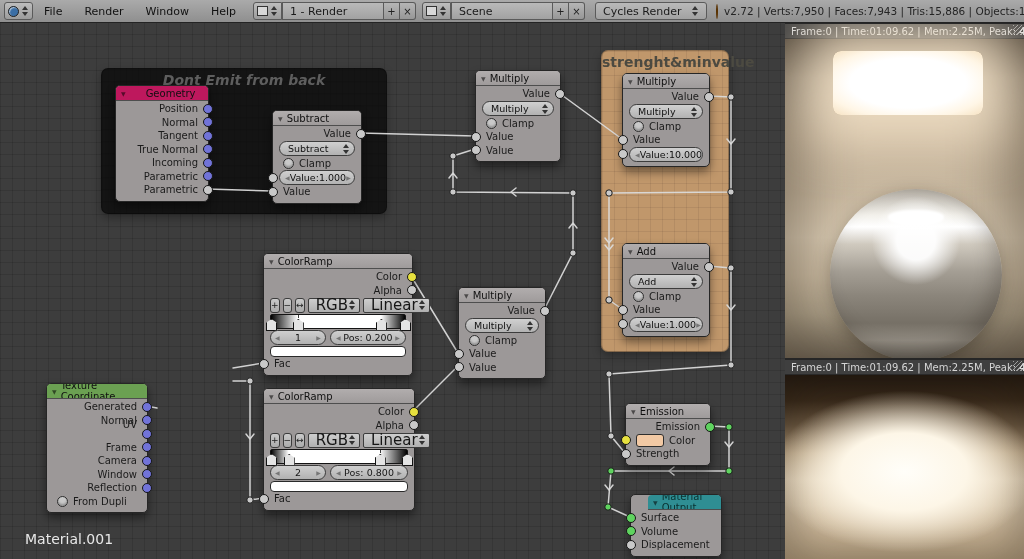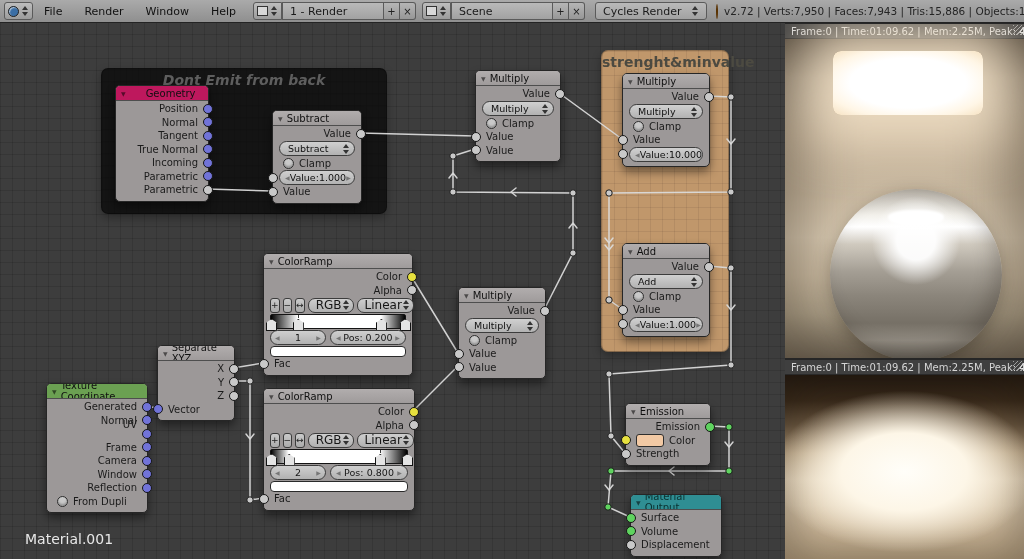--- a/index.html
+++ b/index.html
@@ -60,22 +60,22 @@
     font-size:9.5px;color:#111;overflow:hidden;}
   .r-enum .widget{justify-content:space-between;padding:0 4px 0 8px;}
   .r-slider .widget,.possl{justify-content:space-between;padding:0 5px;}
   .aro{font-size:6px;color:rgba(0,0,0,.38);}
   .cb{width:9px;height:9px;border-radius:50%;background:#c9c9c9;border:1px solid #2c2c2c;
     box-shadow:inset 0 -2px 2px rgba(0,0,0,.25);}
   .swatch-pill{width:26px;height:11px;border-radius:3px;border:1px solid #2e2e2e;}
   .r-toolbar{gap:3px;padding:0 6px;}
   .rbtn{width:17px;height:13px;border:1px solid #3c3c3c;border-radius:3px;background:linear-gradient(#cacaca,#aaa);
     display:flex;align-items:center;justify-content:center;font-size:9px;color:#222;}
-  .mini-enum{flex:1;height:13px;border:1px solid #3c3c3c;border-radius:7px;background:linear-gradient(#cecece,#b0b0b0);
-    display:flex;align-items:center;justify-content:space-between;padding:0 3px 0 7px;font-size:12px;}
+  .mini-enum{flex:1;height:13px;border:1px solid #3c3c3c;border-radius:2px;background:linear-gradient(#cecece,#b0b0b0);
+    display:flex;align-items:center;justify-content:space-between;padding:0 3px 0 7px;font-size:15px;}
   .rampbar{position:absolute;left:6px;right:6px;top:1px;height:13px;border:1px solid #141414;border-radius:2px;}
   .mark{position:absolute;top:6px;width:9px;height:10px;background:#e4e4e4;border:1px solid #141414;
     clip-path:polygon(50% 0,100% 32%,100% 100%,0 100%,0 32%);}
   .sel-line{position:absolute;top:0;height:13px;width:0;border-left:1px dashed rgba(25,25,25,.85);}
   .r-dual{gap:4px;padding:0 6px;}
   .stepper{width:46px;height:13px;border:1px solid #3c3c3c;border-radius:8px;background:linear-gradient(#cfcfcf,#b1b1b1);
     display:flex;align-items:center;justify-content:space-between;padding:0 4px;font-size:9.5px;}
   .possl{flex:1;height:13px;border:1px solid #3c3c3c;border-radius:8px;background:linear-gradient(#cfcfcf,#b1b1b1);
     display:flex;align-items:center;font-size:9.5px;}
   .swbar{position:absolute;left:6px;right:6px;top:1px;height:9px;border-radius:4px;border:1px solid #2a2a2a;}
@@ -428,42 +428,20 @@
           </div>
         </div>
         <div class="row r-swatch" style="top: 91px; height: 12px;">
           <div class="swbar" style="background: rgb(255, 255, 255);"></div>
         </div>
         <div class="row r-in" style="top: 103px; height: 13.5px;">
           <span class="lbl">Fac</span>
         </div>
         <div class="socket" style="background: rgb(201, 201, 201); top: 104.75px; left: -5px;"></div>
       </div>
-      <div class="node" style="left: 157px; top: 345px; width: 76px; height: 74px;">
-        <div class="nhead">
-          <span class="tri">▼</span>
-          <span class="ntitle">Separate XYZ</span>
-        </div>
-        <div class="row r-out" style="top: 16px; height: 13.5px;">
-          <span class="lbl">X</span>
-        </div>
-        <div class="socket" style="background: rgb(201, 201, 201); top: 17.75px; right: -5px;"></div>
-        <div class="row r-out" style="top: 29.5px; height: 13.5px;">
-          <span class="lbl">Y</span>
-        </div>
-        <div class="socket" style="background: rgb(201, 201, 201); top: 31.25px; right: -5px;"></div>
-        <div class="row r-out" style="top: 43px; height: 13.5px;">
-          <span class="lbl">Z</span>
-        </div>
-        <div class="socket" style="background: rgb(201, 201, 201); top: 44.75px; right: -5px;"></div>
-        <div class="row r-in" style="top: 56.5px; height: 13.5px;">
-          <span class="lbl">Vector</span>
-        </div>
-        <div class="socket" style="background: rgb(113, 115, 216); top: 58.25px; left: -5px;"></div>
-      </div>
       <div class="node" style="left: 46px; top: 383px; width: 100px; height: 128px;">
         <div class="nhead" style="background: rgb(107, 160, 82);">
           <span class="tri">▼</span>
           <span class="ntitle">Texture Coordinate</span>
         </div>
         <div class="row r-out" style="top: 16px; height: 13.5px;">
           <span class="lbl">Generated</span>
         </div>
         <div class="socket" style="background: rgb(113, 115, 216); top: 17.75px; right: -5px;"></div>
         <div class="row r-out" style="top: 29.5px; height: 13.5px;">
@@ -536,21 +514,21 @@
           <span class="swatch-pill" style="background: rgb(242, 201, 164);"></span>
           <span class="lbl">Color</span>
         </div>
         <div class="socket" style="background: rgb(231, 225, 62); top: 31.25px; left: -5px;"></div>
         <div class="row r-in" style="top: 43px; height: 13.5px;">
           <span class="lbl">Strength</span>
         </div>
         <div class="socket" style="background: rgb(201, 201, 201); top: 44.75px; left: -5px;"></div>
       </div>
       <div class="node" style="left: 630px; top: 494px; width: 90px; height: 60.5px;">
-        <div class="nhead" style="background: rgb(47, 142, 147);">
+        <div class="nhead" style="background: rgb(47, 142, 147); margin-left: 17px;">
           <span class="tri">▼</span>
           <span class="ntitle" style="color: rgb(9, 48, 47);">Material Output</span>
         </div>
         <div class="row r-in" style="top: 16px; height: 13.5px;">
           <span class="lbl">Surface</span>
         </div>
         <div class="socket" style="background: rgb(95, 211, 95); top: 17.75px; left: -5px;"></div>
         <div class="row r-in" style="top: 29.5px; height: 13.5px;">
           <span class="lbl">Volume</span>
         </div>

